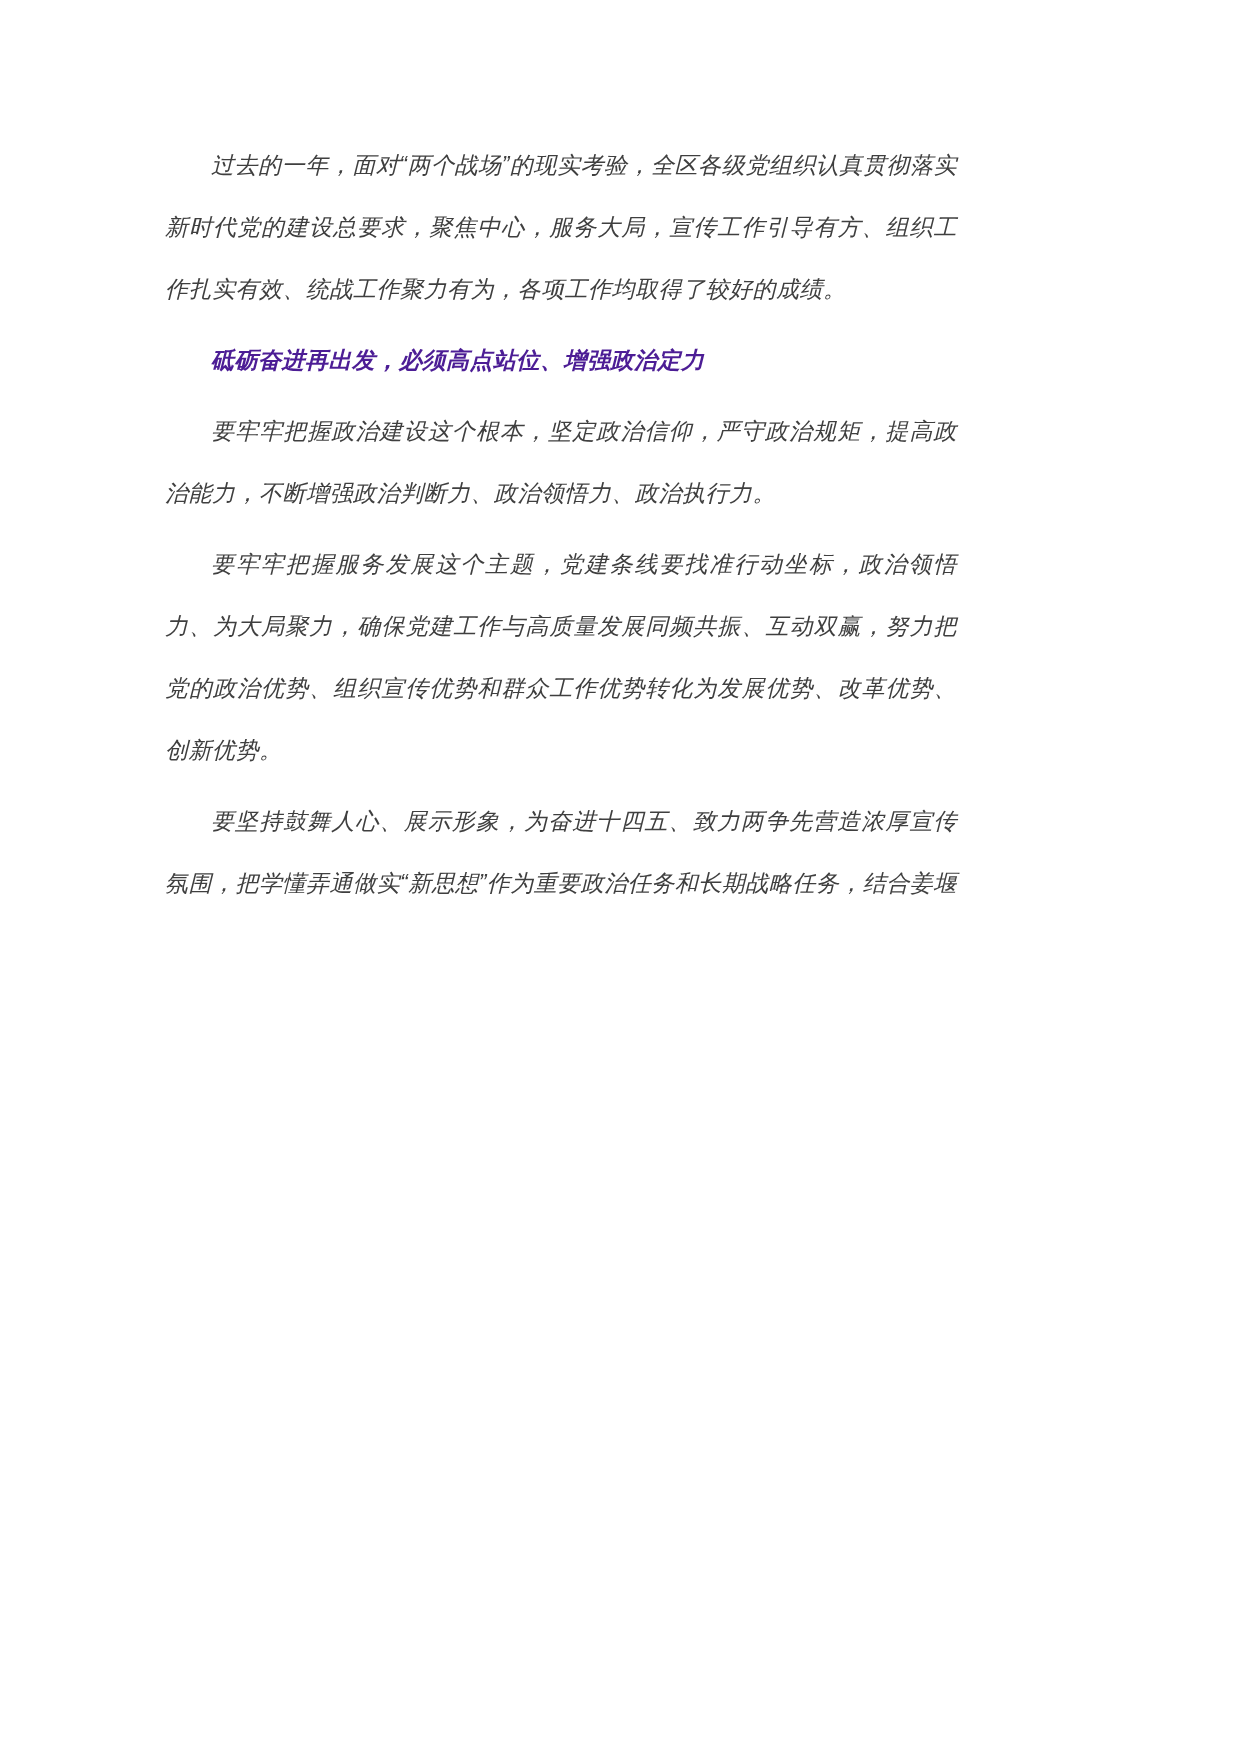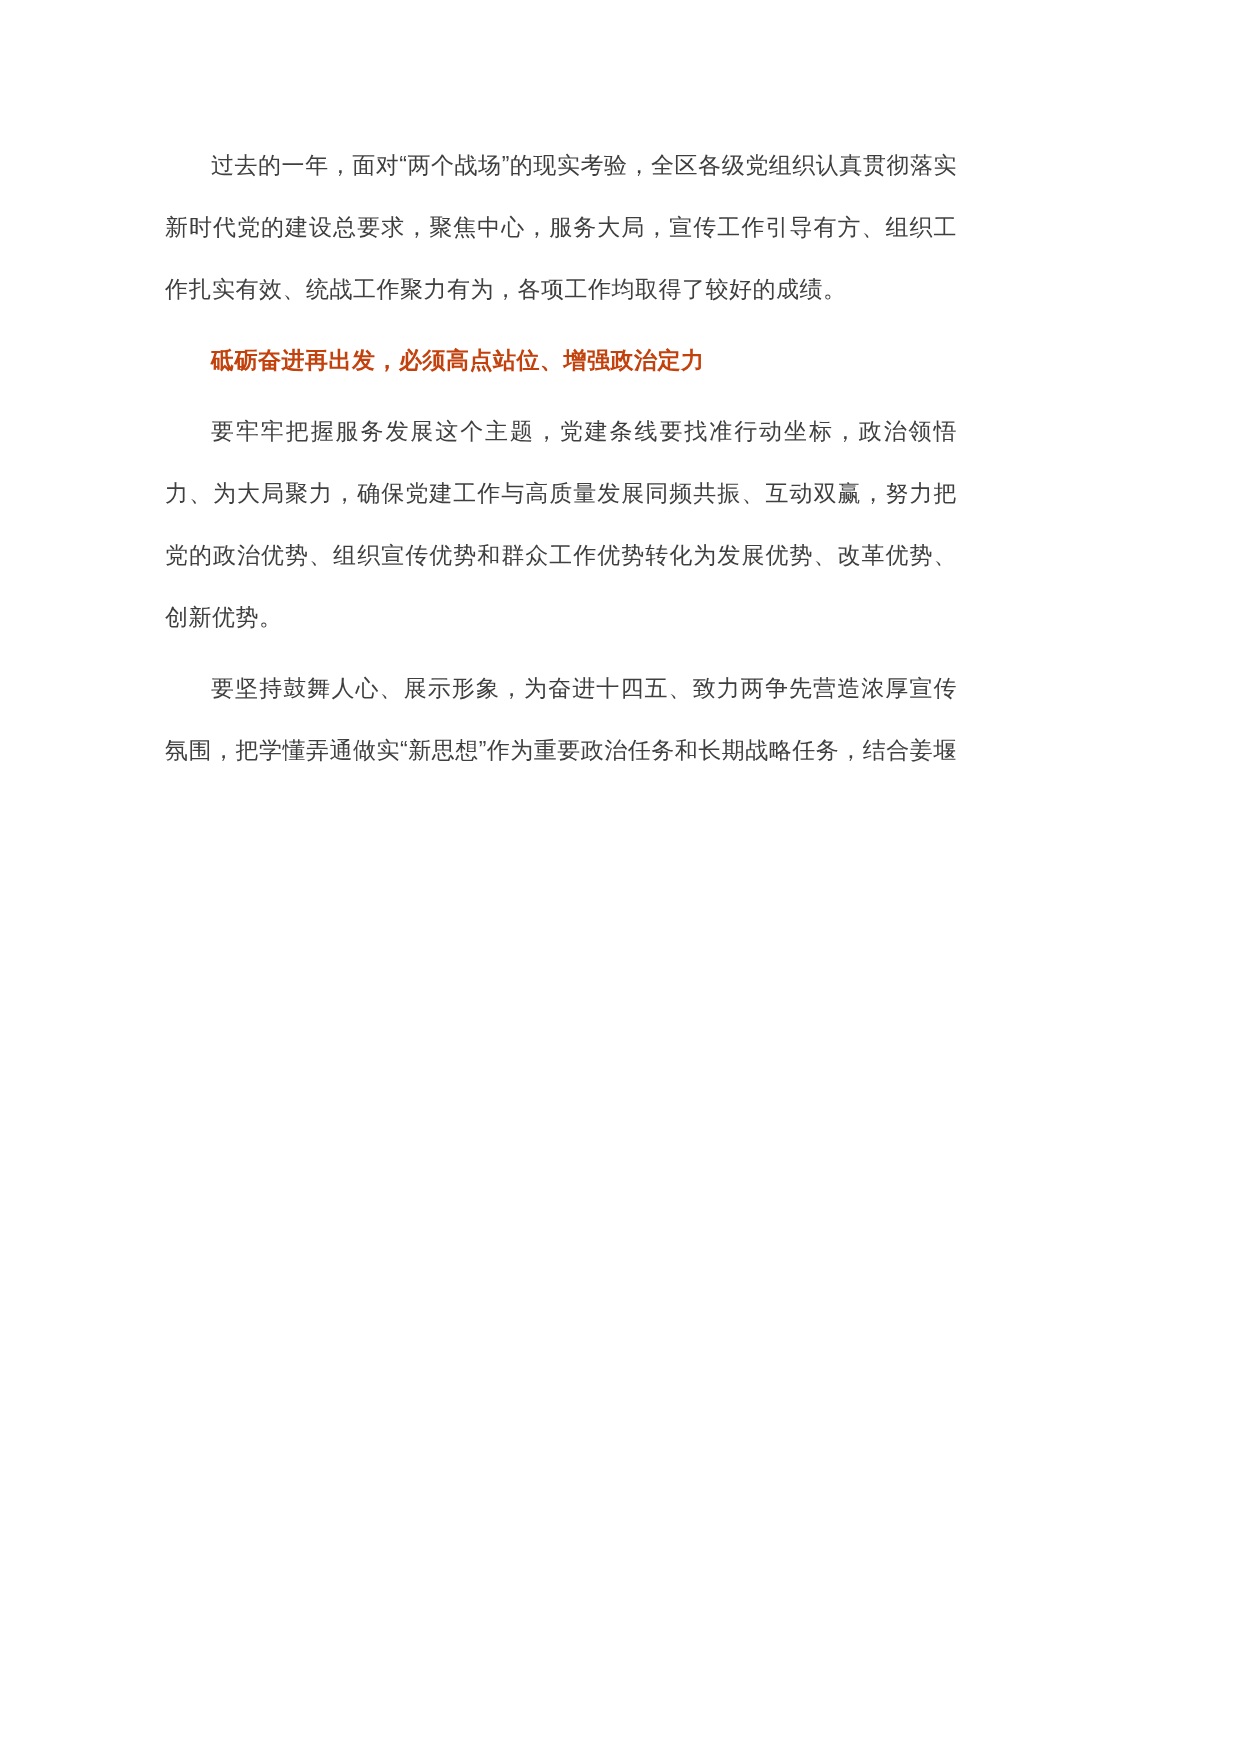--- a/index.html
+++ b/index.html
@@ -18,27 +18,29 @@
     width: 792px;
     font-size: 23px;
     line-height: 62px;
     color: #3f3f3f;
     text-align: justify;
     letter-spacing: 0.5px;
   }
   .doc-page p {
     text-indent: 2em;
     margin: 0 0 9px 0;
+    font-style: italic;
   }
   .doc-page p.heading {
     font-weight: bold;
-    color: #c2410c;
+    color: #4c1d95;
   }
 </style>
 </head>
 <body>
 
 <div class="doc-page">
   <p>过去的一年，面对“两个战场”的现实考验，全区各级党组织认真贯彻落实新时代党的建设总要求，聚焦中心，服务大局，宣传工作引导有方、组织工作扎实有效、统战工作聚力有为，各项工作均取得了较好的成绩。</p>
   <p class="heading">砥砺奋进再出发，必须高点站位、增强政治定力</p>
+  <p>要牢牢把握政治建设这个根本，坚定政治信仰，严守政治规矩，提高政治能力，不断增强政治判断力、政治领悟力、政治执行力。</p>
   <p>要牢牢把握服务发展这个主题，党建条线要找准行动坐标，政治领悟力、为大局聚力，确保党建工作与高质量发展同频共振、互动双赢，努力把党的政治优势、组织宣传优势和群众工作优势转化为发展优势、改革优势、创新优势。</p>
   <p>要坚持鼓舞人心、展示形象，为奋进十四五、致力两争先营造浓厚宣传氛围，把学懂弄通做实“新思想”作为重要政治任务和长期战略任务，结合姜堰</p>
 </div>
 
 </body></html>

